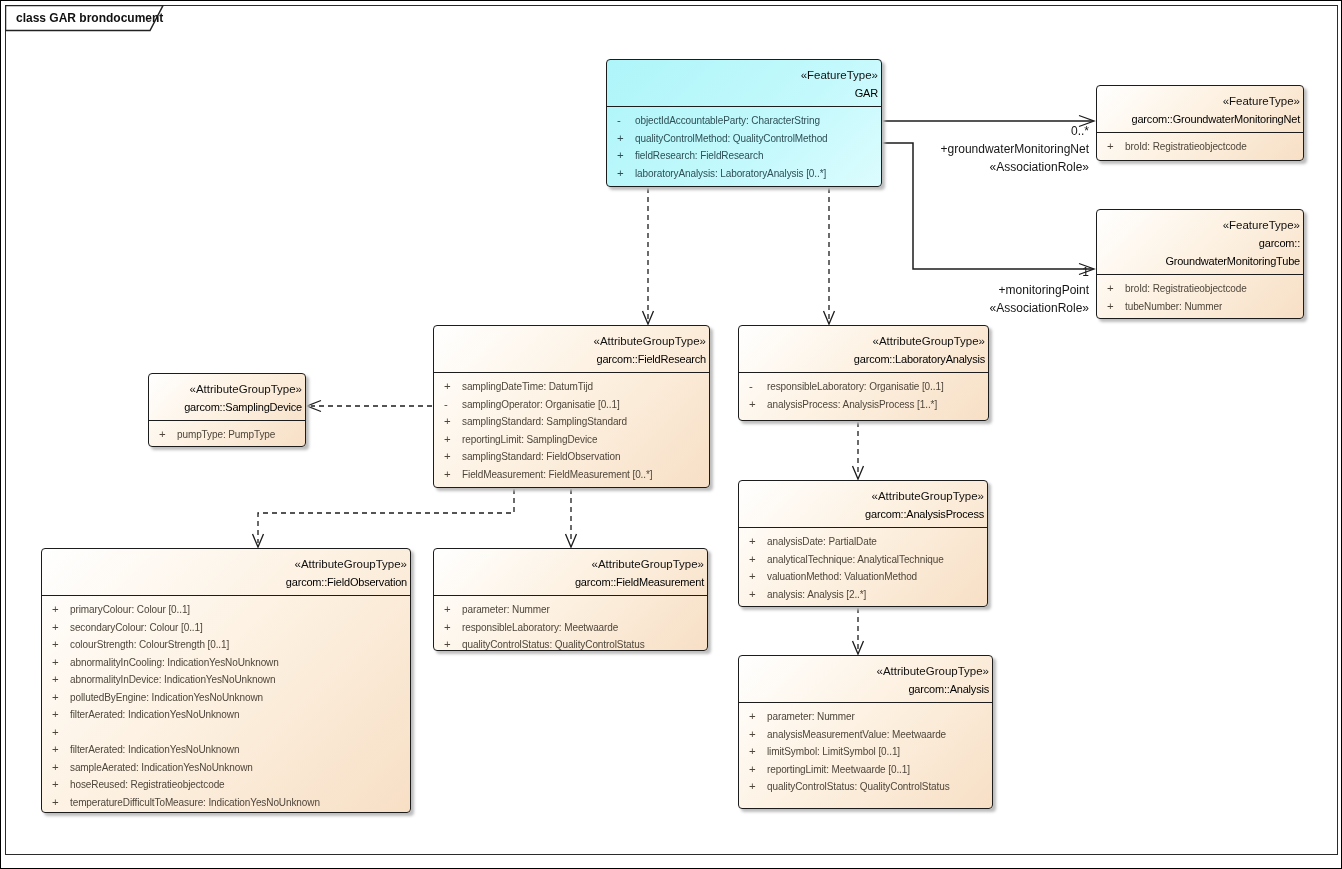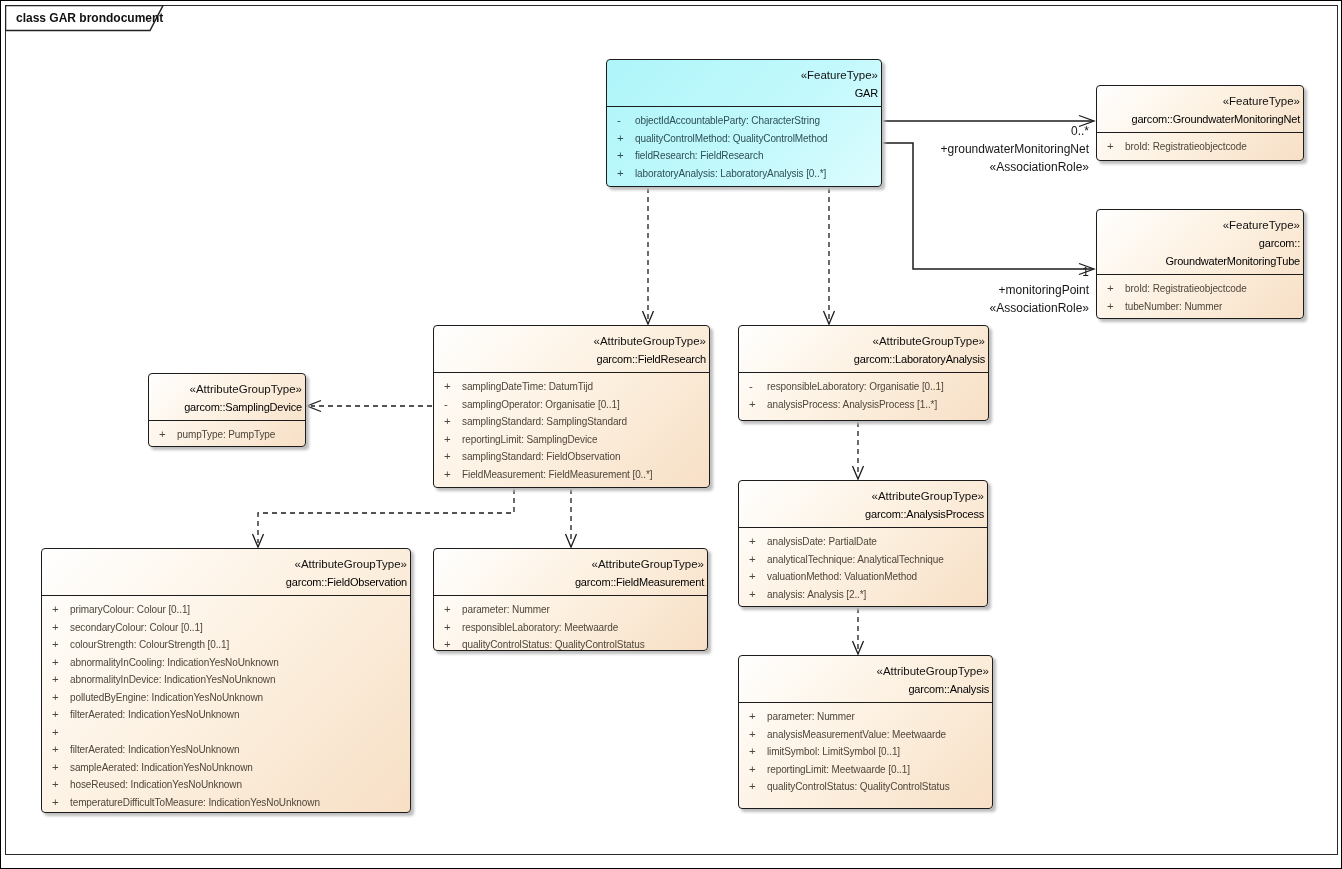--- a/index.html
+++ b/index.html
@@ -285,21 +285,21 @@
         <div class="attr-row">
           <span class="vis">+</span>
           <span class="attr-text">filterAerated: IndicationYesNoUnknown</span>
         </div>
         <div class="attr-row">
           <span class="vis">+</span>
           <span class="attr-text">sampleAerated: IndicationYesNoUnknown</span>
         </div>
         <div class="attr-row">
           <span class="vis">+</span>
-          <span class="attr-text">hoseReused: IndicationYesNoUnknown</span>
+          <span class="attr-text">hoseReused: Registratieobjectcode</span>
         </div>
         <div class="attr-row">
           <span class="vis">+</span>
           <span class="attr-text">temperatureDifficultToMeasure: IndicationYesNoUnknown</span>
         </div>
       </div>
   </div>
     <div class="class-box fill-cream" style="left: 432px; top: 547px; width: 275px; height: 103px;">
     <div class="class-header">
       <div class="stereotype">«AttributeGroupType»</div>

